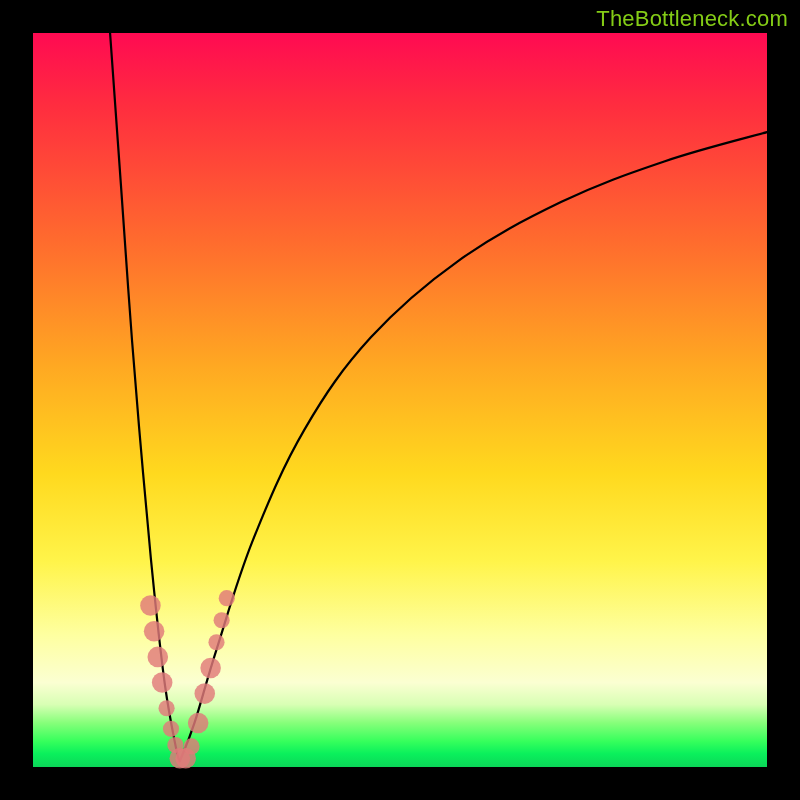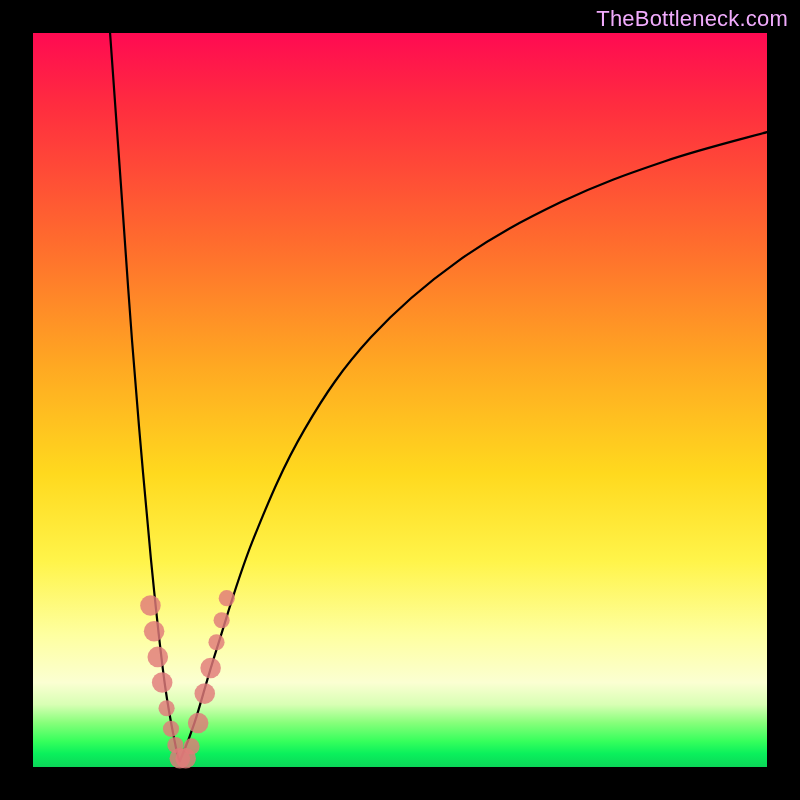--- a/index.html
+++ b/index.html
@@ -38,21 +38,21 @@
       #86ff7a 94%,
       #36ff5c 96.5%,
       #0af05c 98.2%,
       #0bd658 100%
     );
   }
   .watermark {
     position: absolute;
     top: 6px;
     right: 12px;
-    color: #f0abfc;
+    color: #84cc16;
     font-size: 22px;
     font-weight: 500;
     letter-spacing: 0.2px;
     user-select: none;
     pointer-events: none;
   }
   svg.overlay {
     position: absolute;
     left: 33px;
     top: 33px;

